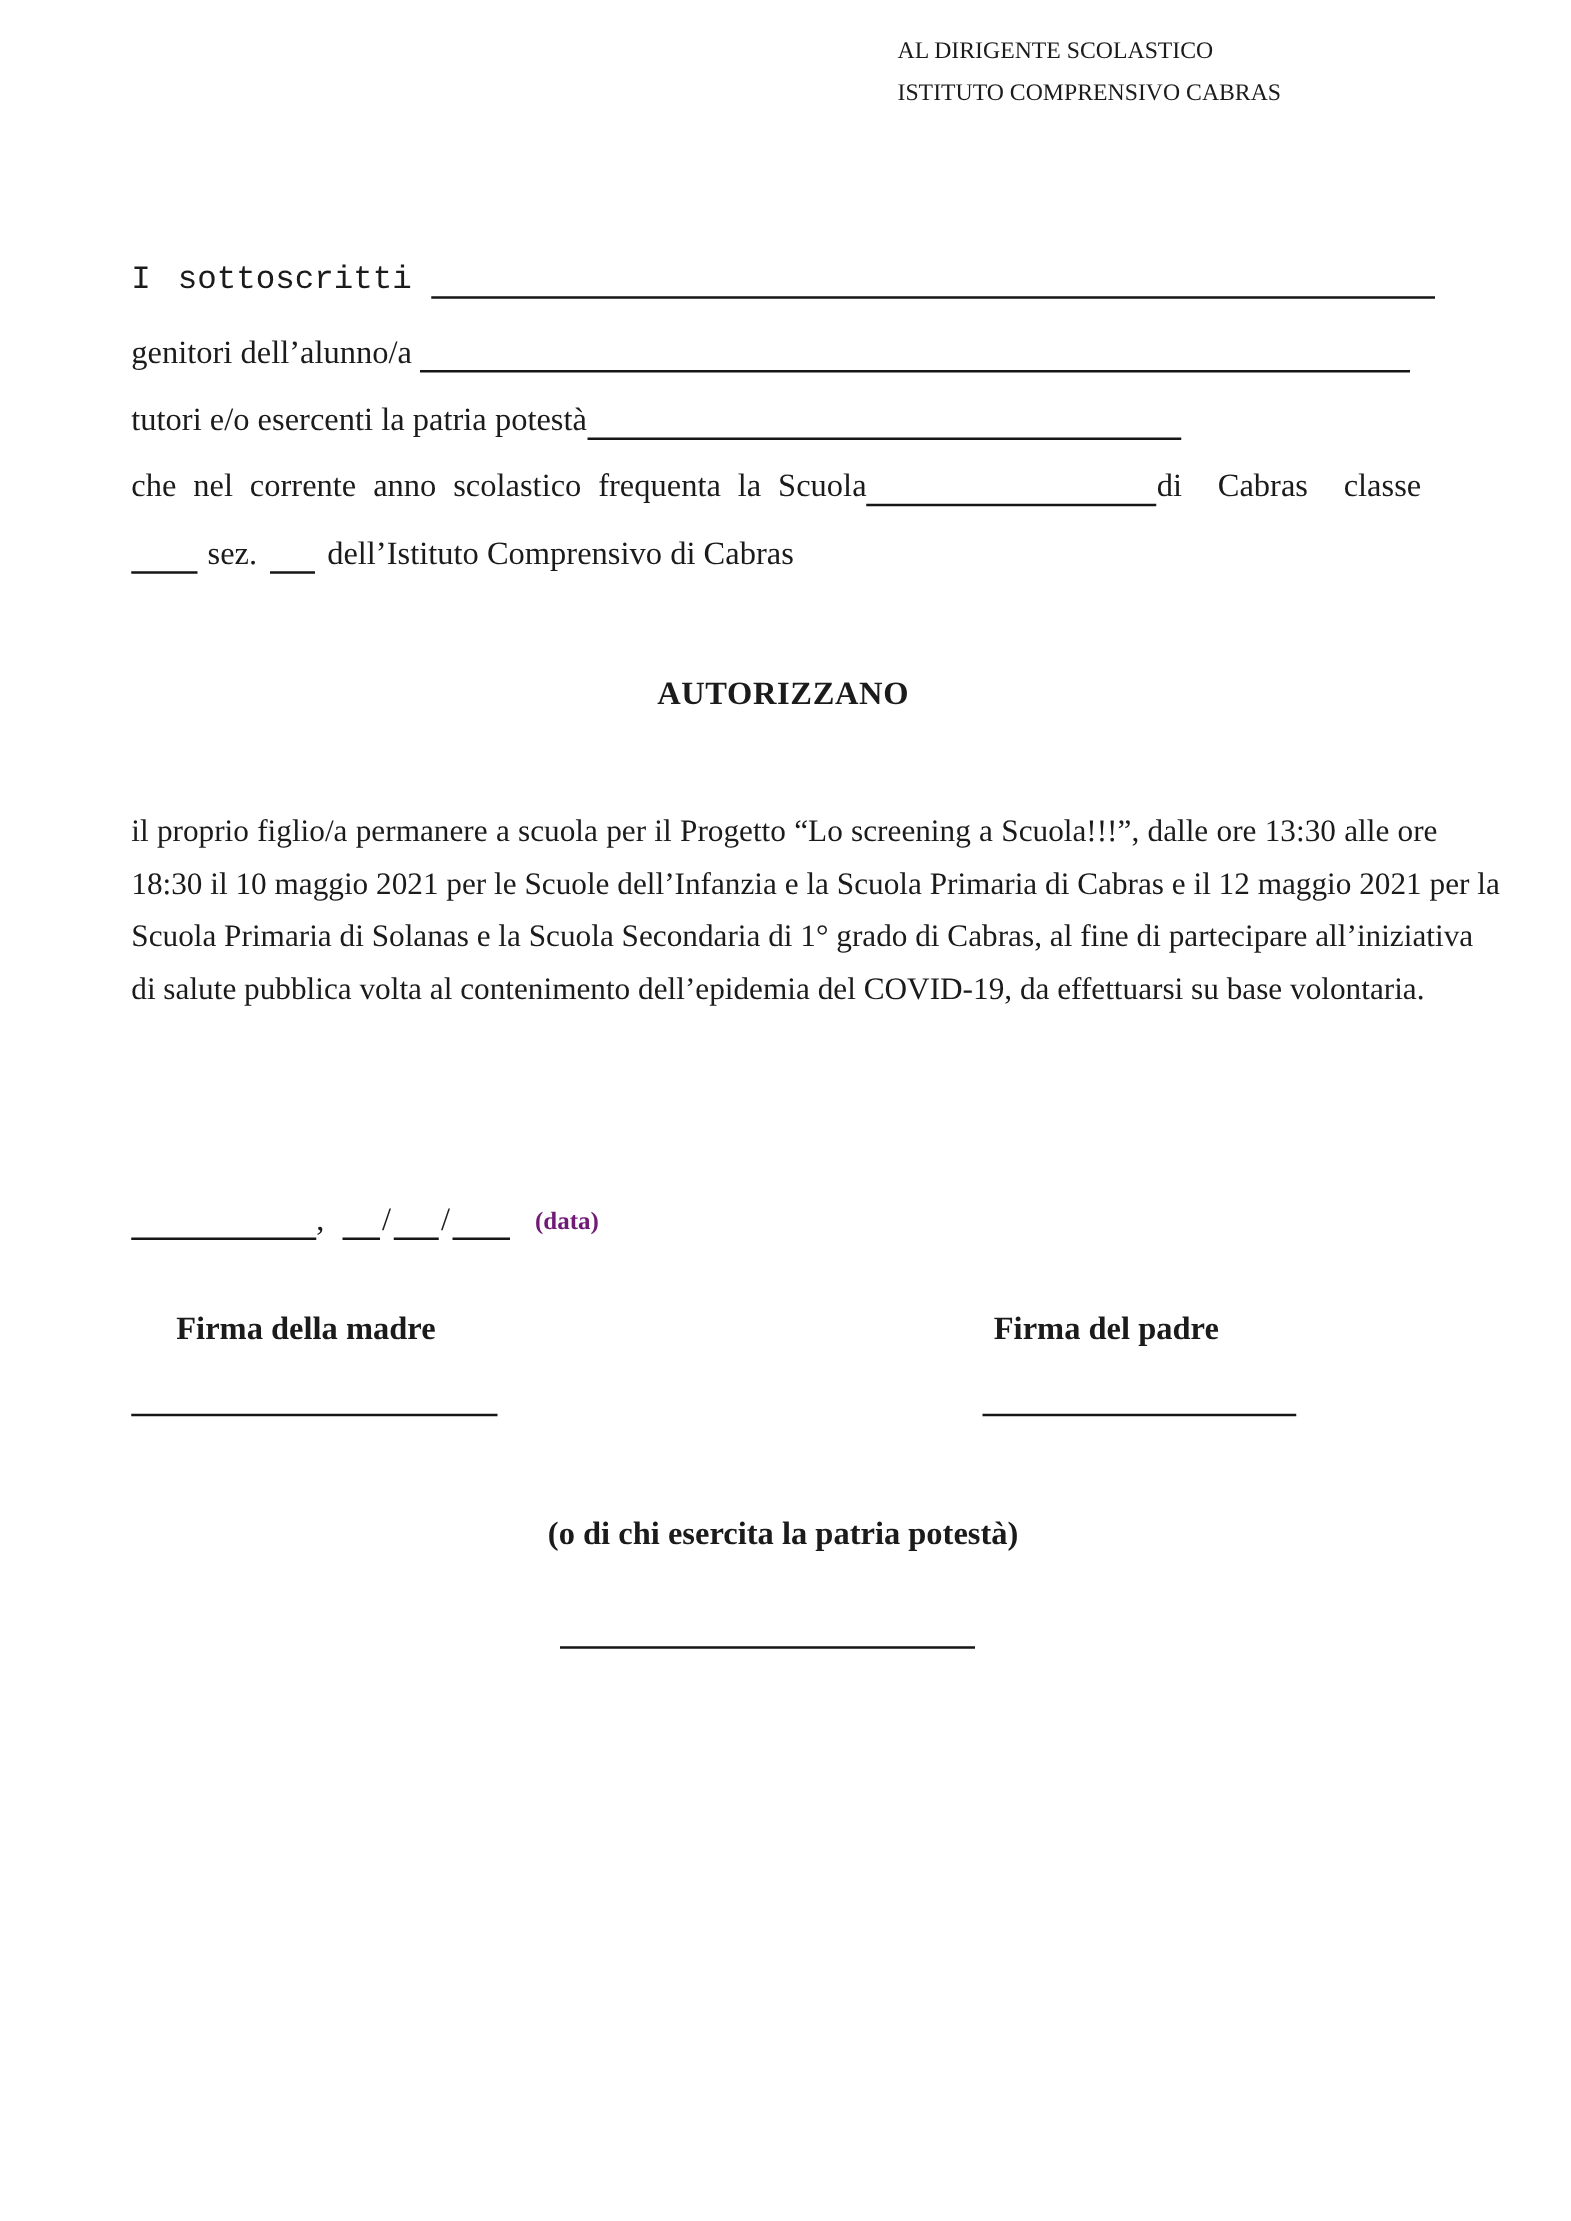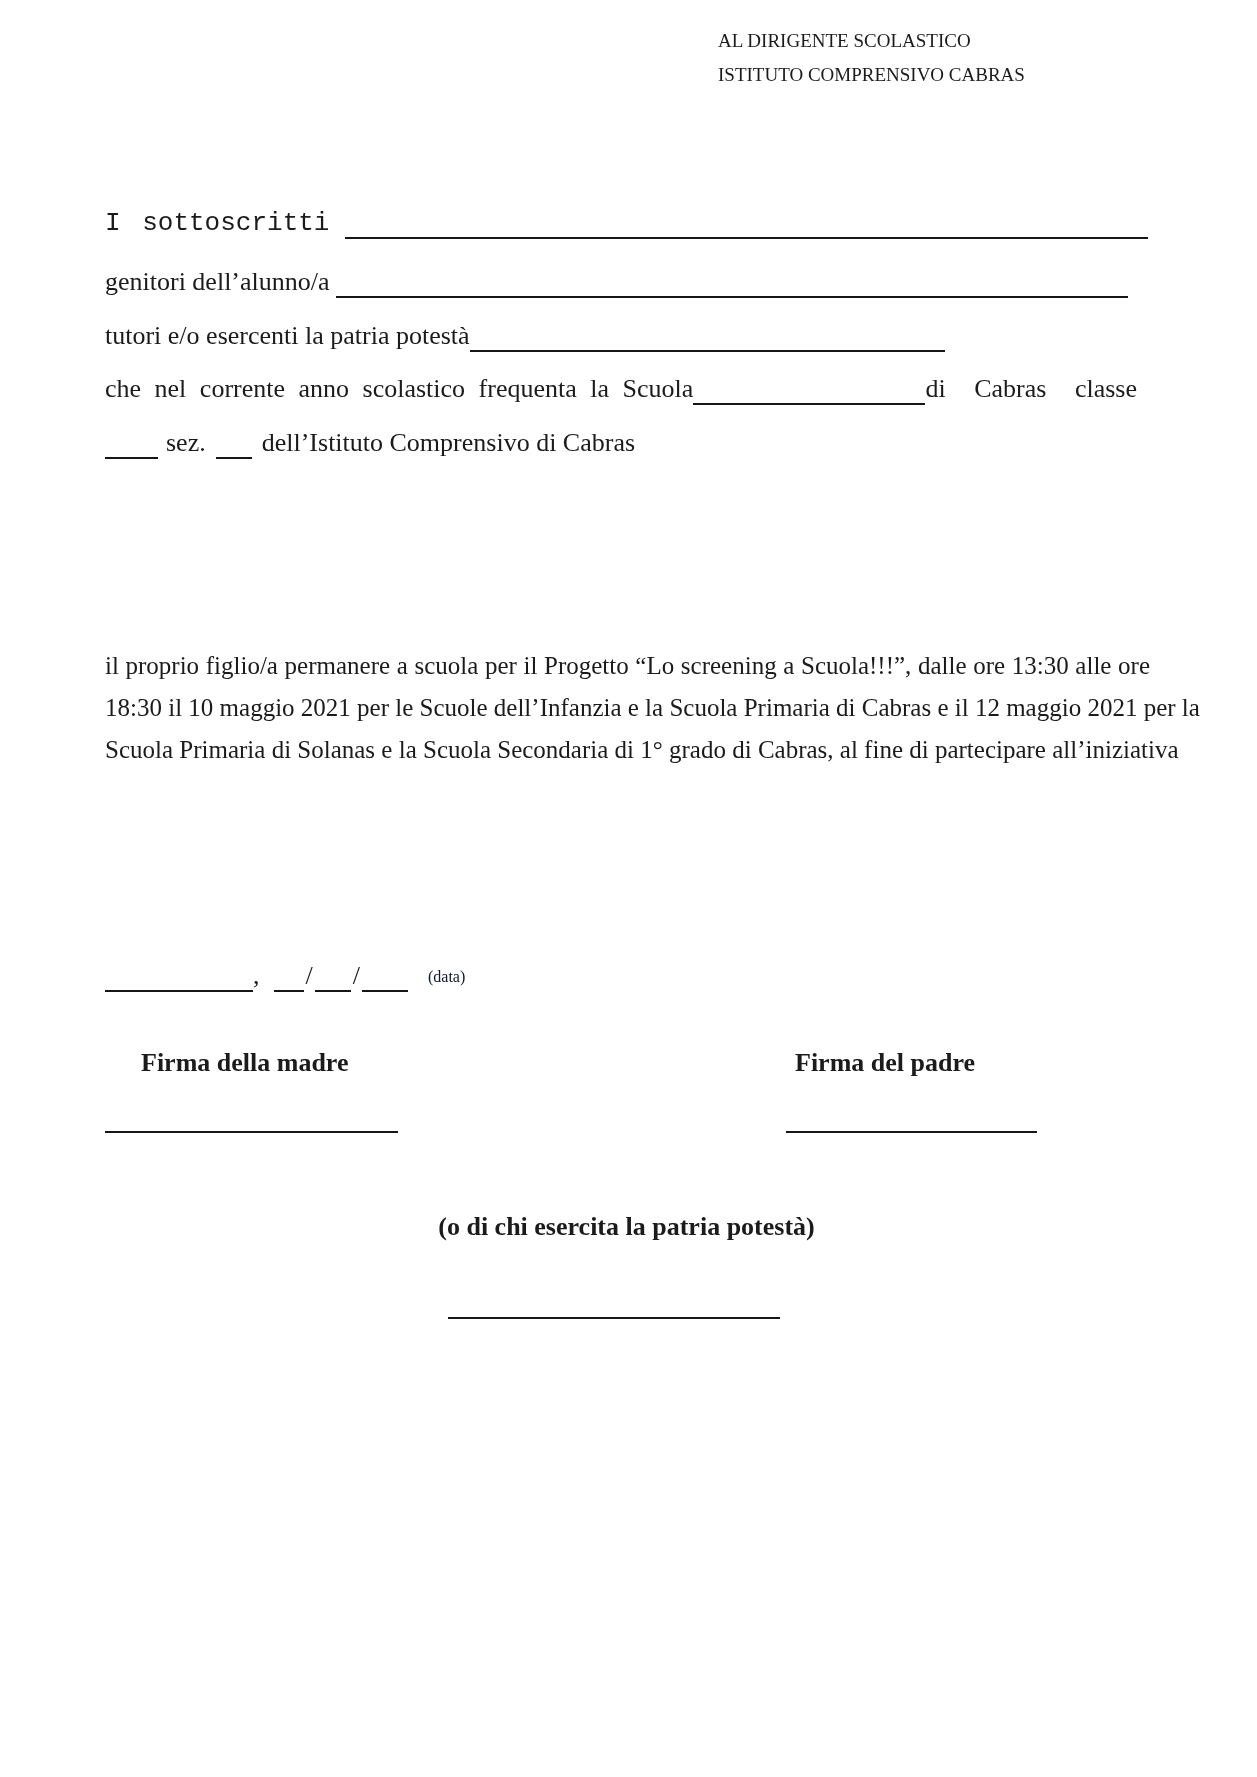--- a/index.html
+++ b/index.html
@@ -52,21 +52,21 @@
   .date-row {
     position:absolute; left:105px; top:954px; width:1043px; height:38px;
     display:flex; align-items:flex-end; font-size:26px; line-height:32px;
   }
   .date-row .b-place { width:148px; }
   .date-row .comma { margin-right:14px; }
   .date-row .b-d { width:22px; }
   .date-row .b-m { width:36px; }
   .date-row .b-y { width:46px; }
   .date-row .slash { margin:0 2px; }
-  .date-row .caption { font-size:16px; line-height:30px; margin-left:20px; color:#0f172a; }
+  .date-row .caption { font-size:20px; line-height:30px; margin-left:20px; color:#701a75;font-weight:bold; }
   .firma-row { position:absolute; left:105px; top:1044px; width:1043px; height:34px; }
   .firma-row .sig-label { position:absolute; bottom:0; font-weight:bold; font-size:26px; white-space:nowrap; }
   .firma-row .mother { left:0;margin-left:36px; }
   .firma-row .father { left:690px; }
   .sigline { position:absolute; height:0; border-bottom:2px solid #161616; }
   .sigline.left  { top:1131px; left:105px; width:293px; }
   .sigline.right { top:1131px; left:786px; width:251px; }
   .alt-label {
     position:absolute; left:105px; top:1212px; width:1043px;
     text-align:center; font-weight:bold; font-size:26px;
@@ -104,25 +104,27 @@
     <span class="lbl suffix">di Cabras classe</span>
   </div>
 
   <div class="frow row-sez">
     <span class="blank fixed b1"></span>
     <span class="lbl">sez.</span>
     <span class="blank fixed b2"></span>
     <span class="lbl">dell’Istituto Comprensivo di Cabras</span>
   </div>
 
+  <div class="heading">AUTORIZZANO</div>
 
   <div class="body-par">
     <div class="body-line">il proprio figlio/a  permanere a scuola per il Progetto “Lo screening  a Scuola!!!”, dalle ore 13:30 alle ore</div>
     <div class="body-line">18:30 il 10 maggio 2021 per le Scuole dell’Infanzia e la Scuola Primaria di Cabras e il 12 maggio 2021 per la</div>
     <div class="body-line">Scuola Primaria di Solanas e la Scuola Secondaria di 1° grado di Cabras,  al fine di partecipare all’iniziativa</div>
+    <div class="body-line last">di salute pubblica volta al contenimento dell’epidemia del COVID-19, da effettuarsi su base volontaria.</div>
   </div>
 
   <div class="date-row">
     <span class="blank fixed b-place"></span>
     <span class="comma">,</span>
     <span class="blank fixed b-d"></span>
     <span class="slash">/</span>
     <span class="blank fixed b-m"></span>
     <span class="slash">/</span>
     <span class="blank fixed b-y"></span>

